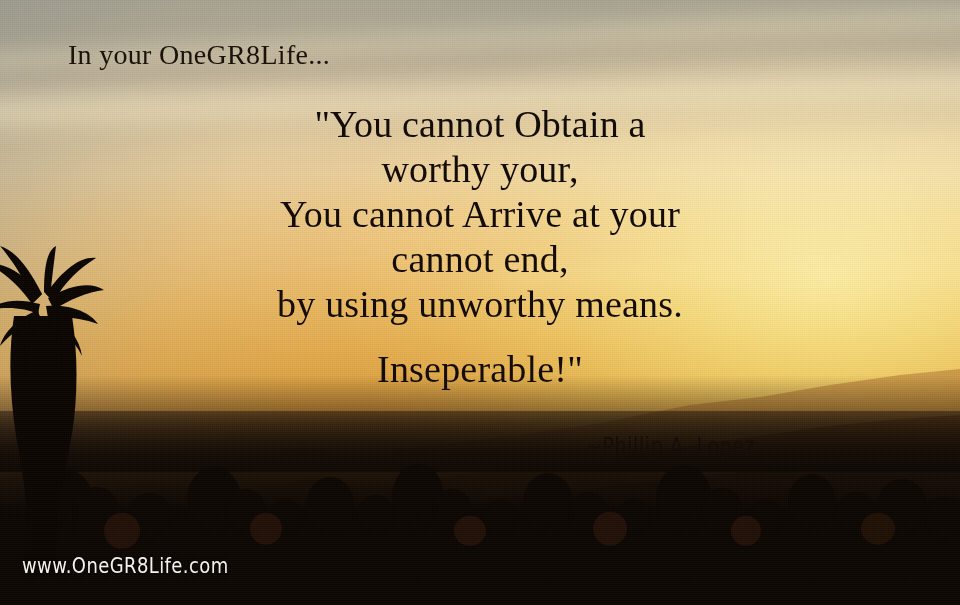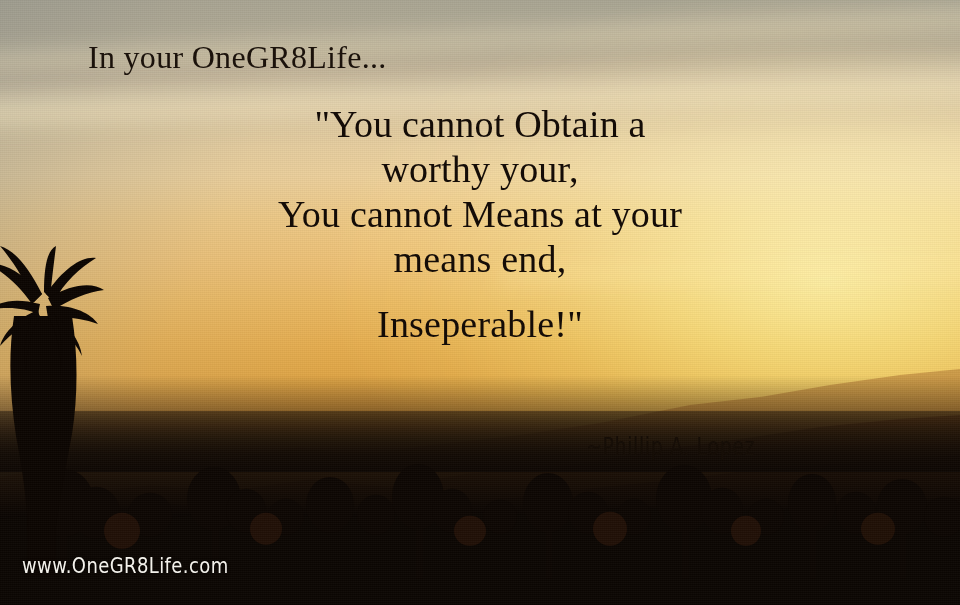--- a/index.html
+++ b/index.html
@@ -154,23 +154,23 @@
 
   
   .text-layer {
     position: absolute;
     inset: 0;
     color: #140d08;
   }
 
   .intro-line {
     position: absolute;
-    left: 88px;
+    left: 68px;
     top: 40px;
-    font-size: 32px;
+    font-size: 28px;
     line-height: 1.1;
     letter-spacing: .3px;
     color: #1b120b;
     white-space: nowrap;
   }
 
   .quote-block {
     position: absolute;
     left: 0;
     right: 0;
@@ -317,22 +317,23 @@
 
   <div class="grain"></div>
 
   <div class="text-layer">
 
     <div class="intro-line">In your OneGR8Life...</div>
 
     <div class="quote-block">
       <div class="quote-line">"You cannot Obtain a</div>
       <div class="quote-line">worthy your,</div>
-      <div class="quote-line">You cannot Means at your</div>
-      <div class="quote-line">means end,</div>
+      <div class="quote-line">You cannot Arrive at your</div>
+      <div class="quote-line">cannot end,</div>
+      <div class="quote-line">by using unworthy means.</div>
       <div class="quote-gap"></div>
       <div class="quote-line">Inseperable!"</div>
     </div>
 
     <div class="attribution">~Phillip A. Lopez</div>
 
     <div class="watermark">www.OneGR8Life.com</div>
   </div>
 
 </div>

